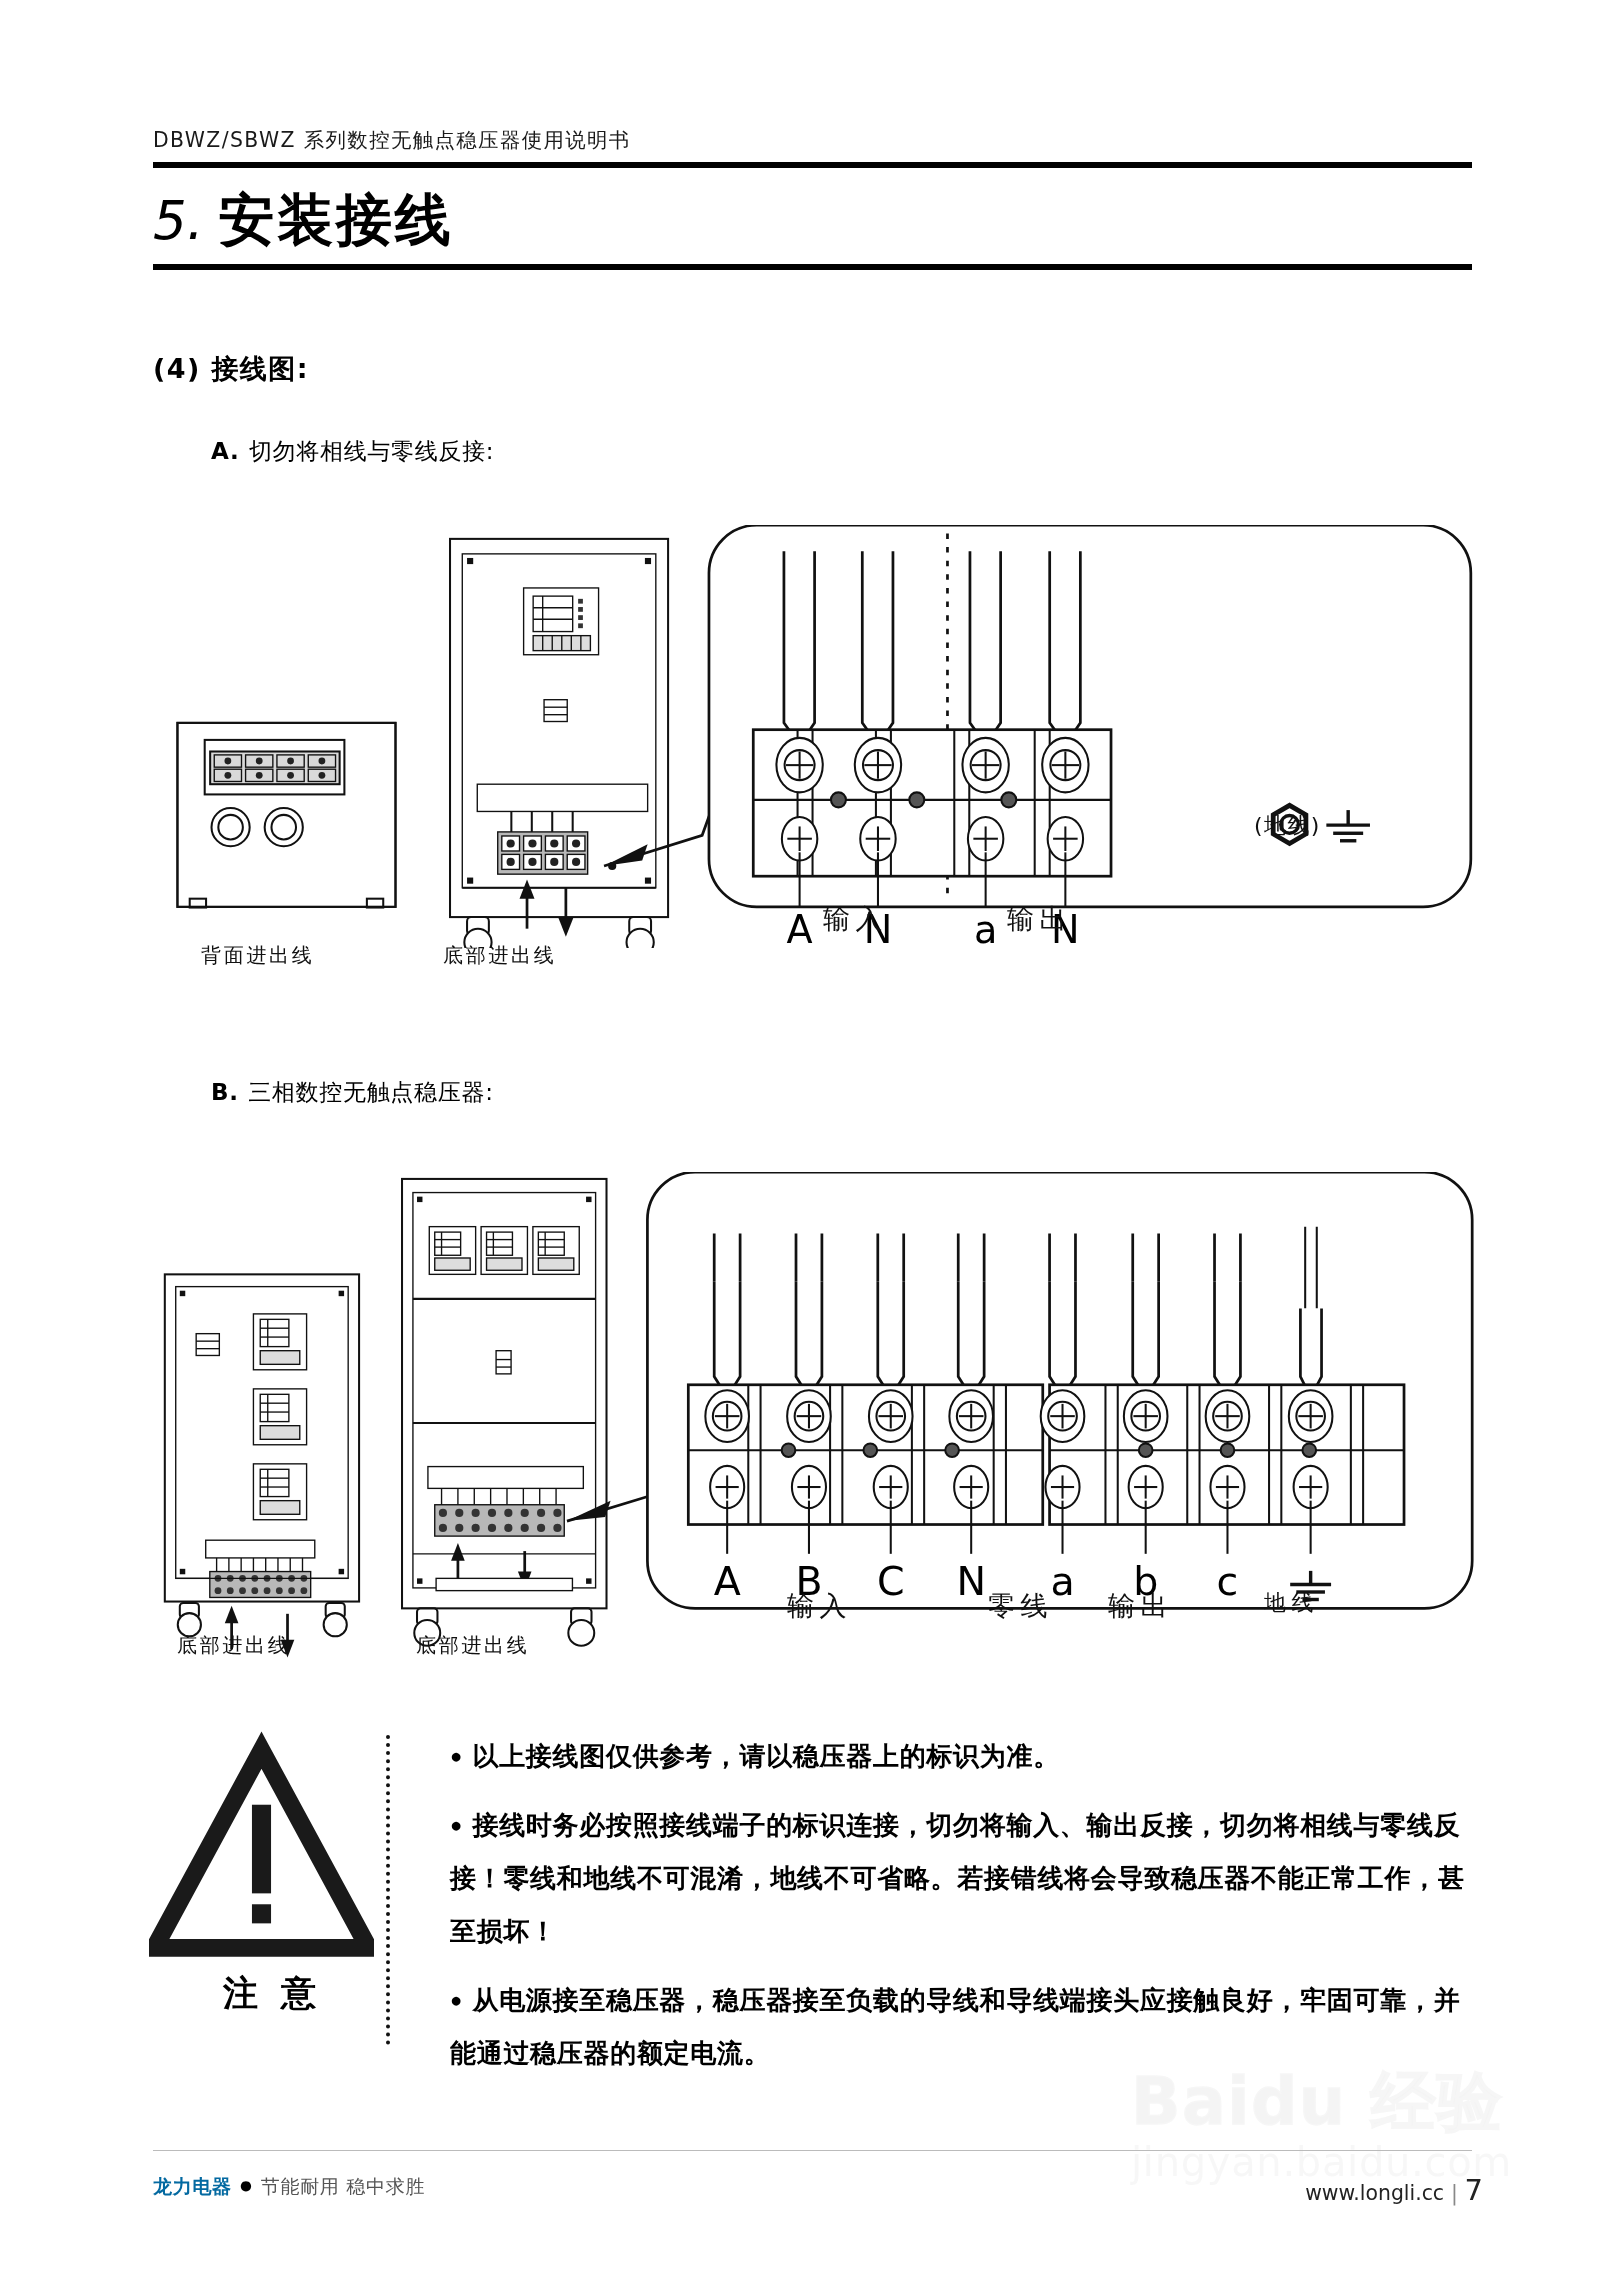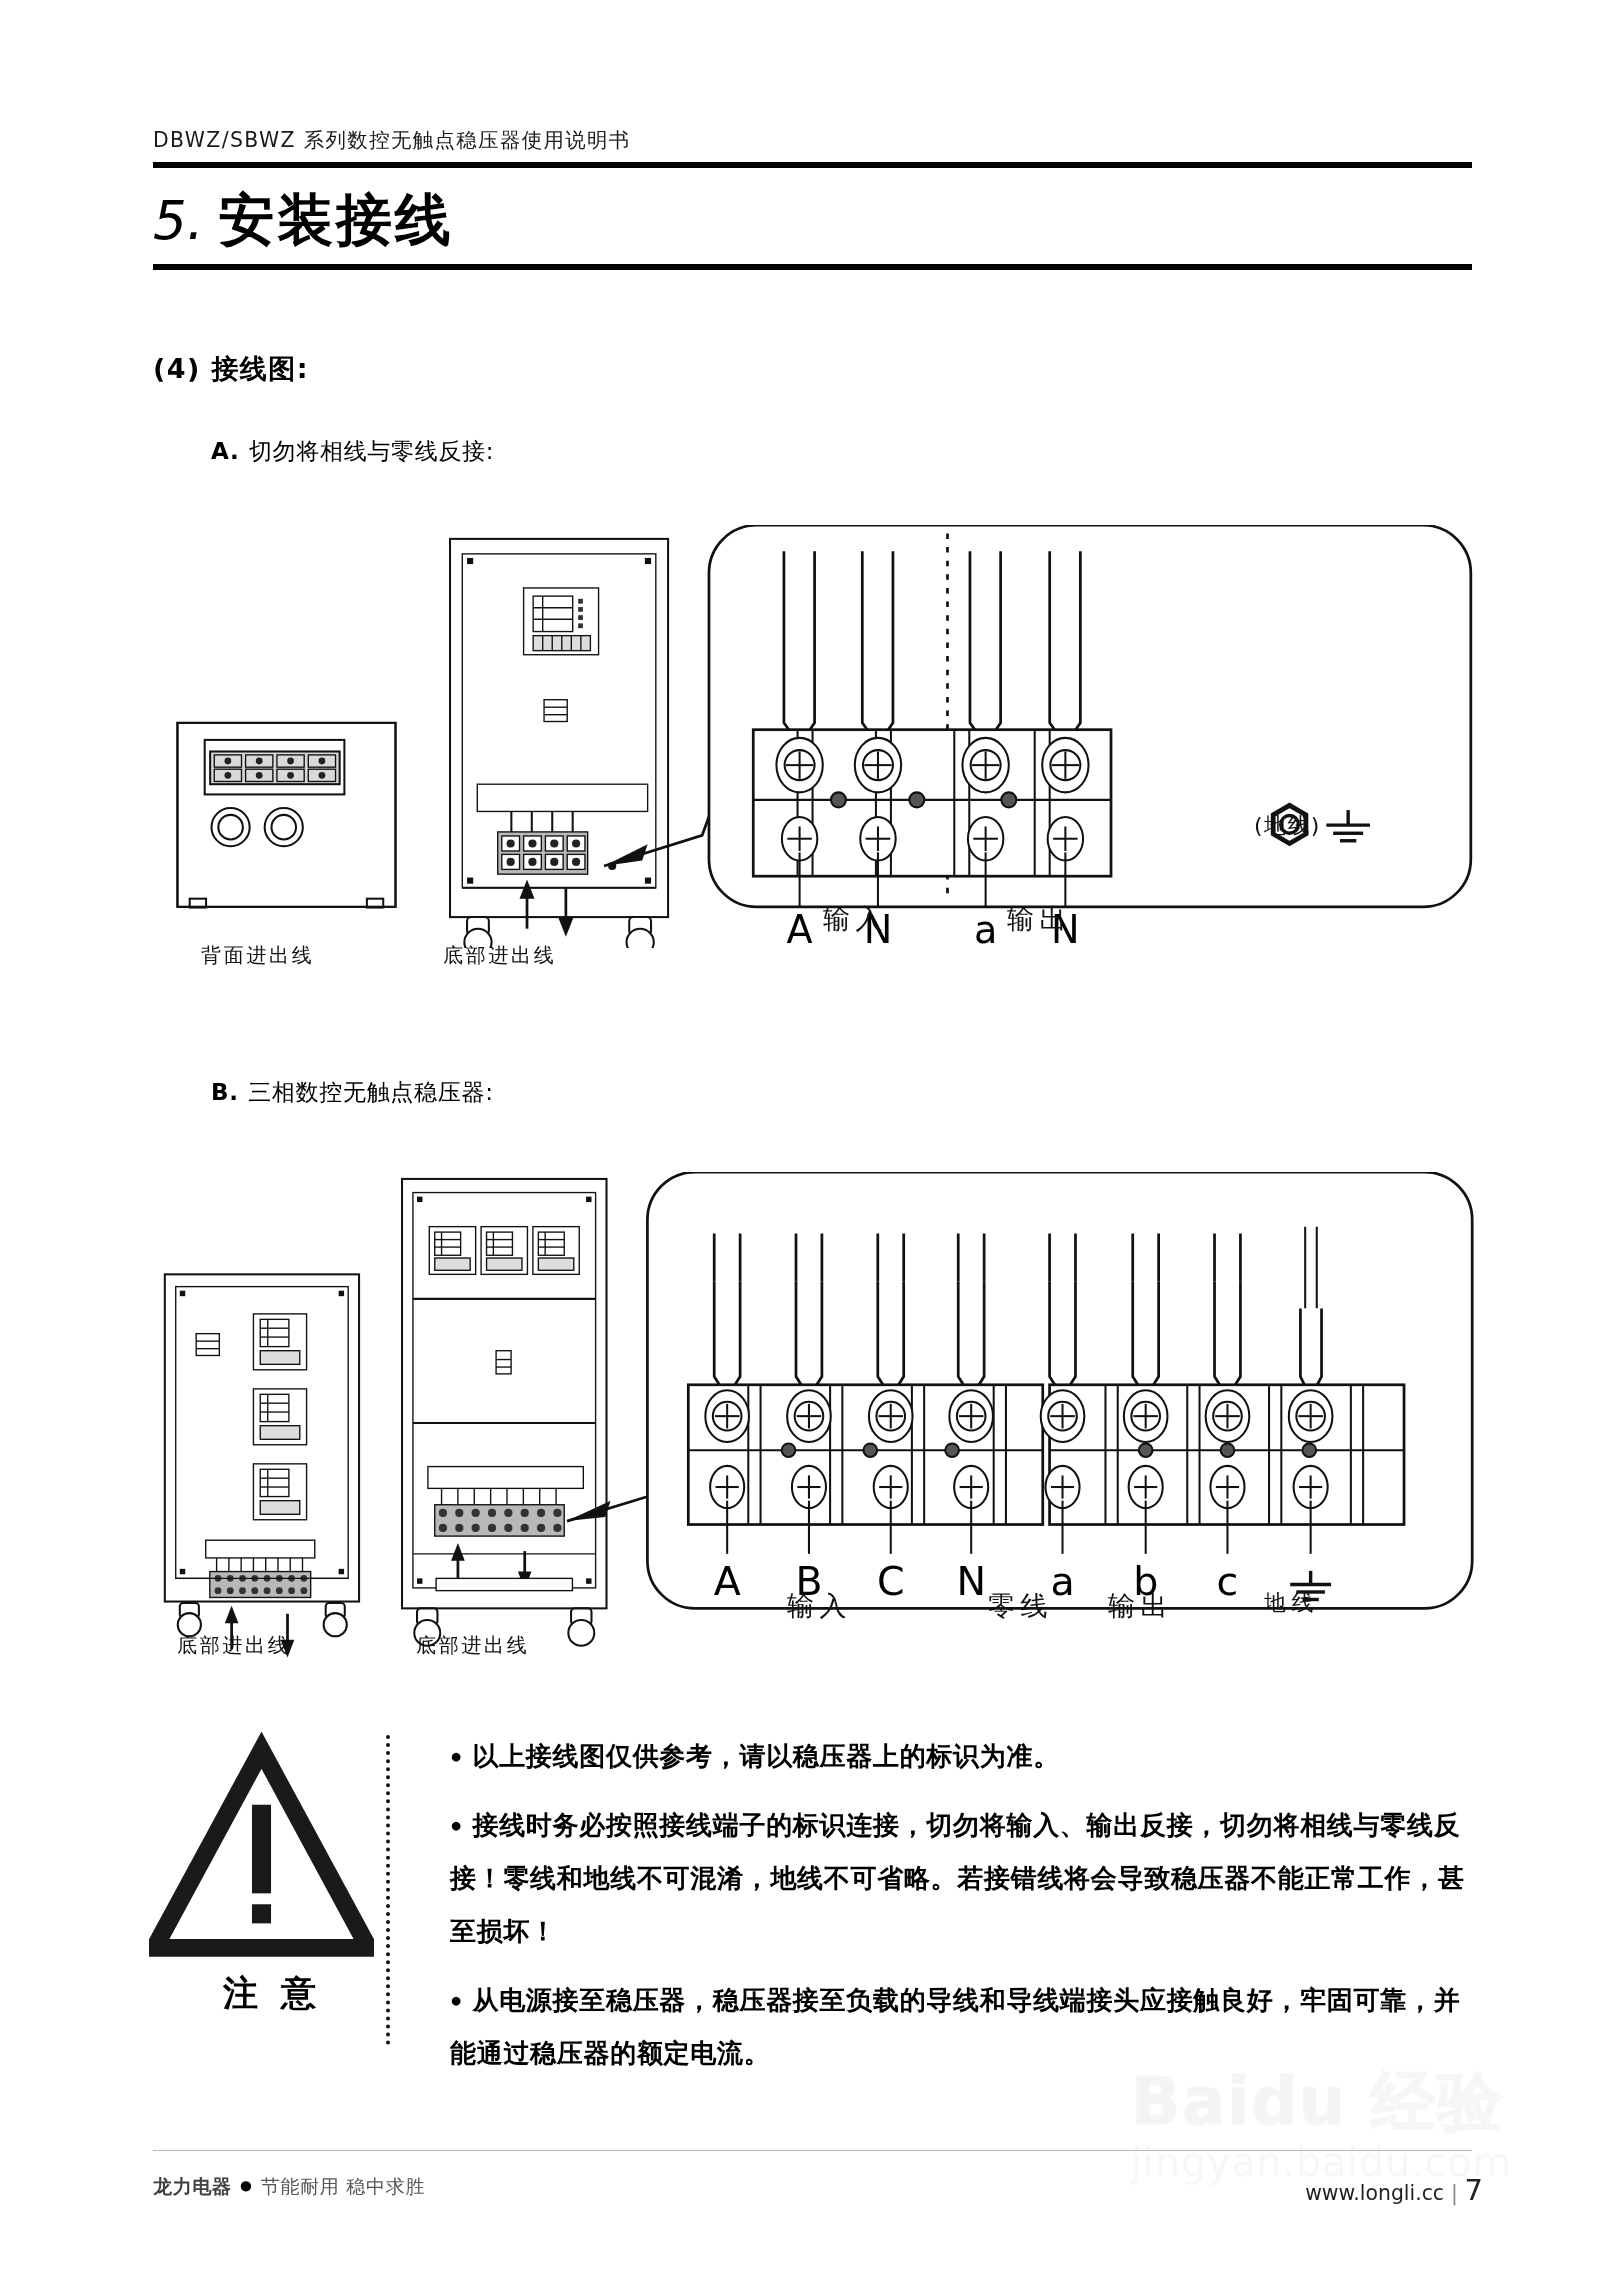--- a/index.html
+++ b/index.html
@@ -64,21 +64,21 @@
   .warn-caption{
     position:absolute;left:157px;top:1970px;width:225px;text-align:center;
     font-size:35px;font-weight:bold;letter-spacing:23px;text-indent:23px;
   }
 
   
   .foot-rule{position:absolute;left:153px;top:2150px;width:1319px;height:1.4px;background:#bbb;}
   .foot-left{
     position:absolute;left:153px;top:2174px;font-size:19px;letter-spacing:0.7px;white-space:nowrap;
   }
-  .foot-left .brand{font-weight:bold;color:#404040;}
+  .foot-left .brand{font-weight:bold;color:#0369a1;}
   .foot-left .dot{margin:0 8.2px;font-size:13.6px;vertical-align:2.7px;}
   .foot-left .slogan{color:#555;}
   .foot-right{
     position:absolute;right:140px;top:2173px;font-size:20.4px;color:#222;white-space:nowrap;
   }
   .foot-right .bar{color:#888;margin:0 6.8px;}
   .foot-right .pg{font-size:29px;font-weight:normal;}
 
   
   .watermark{

